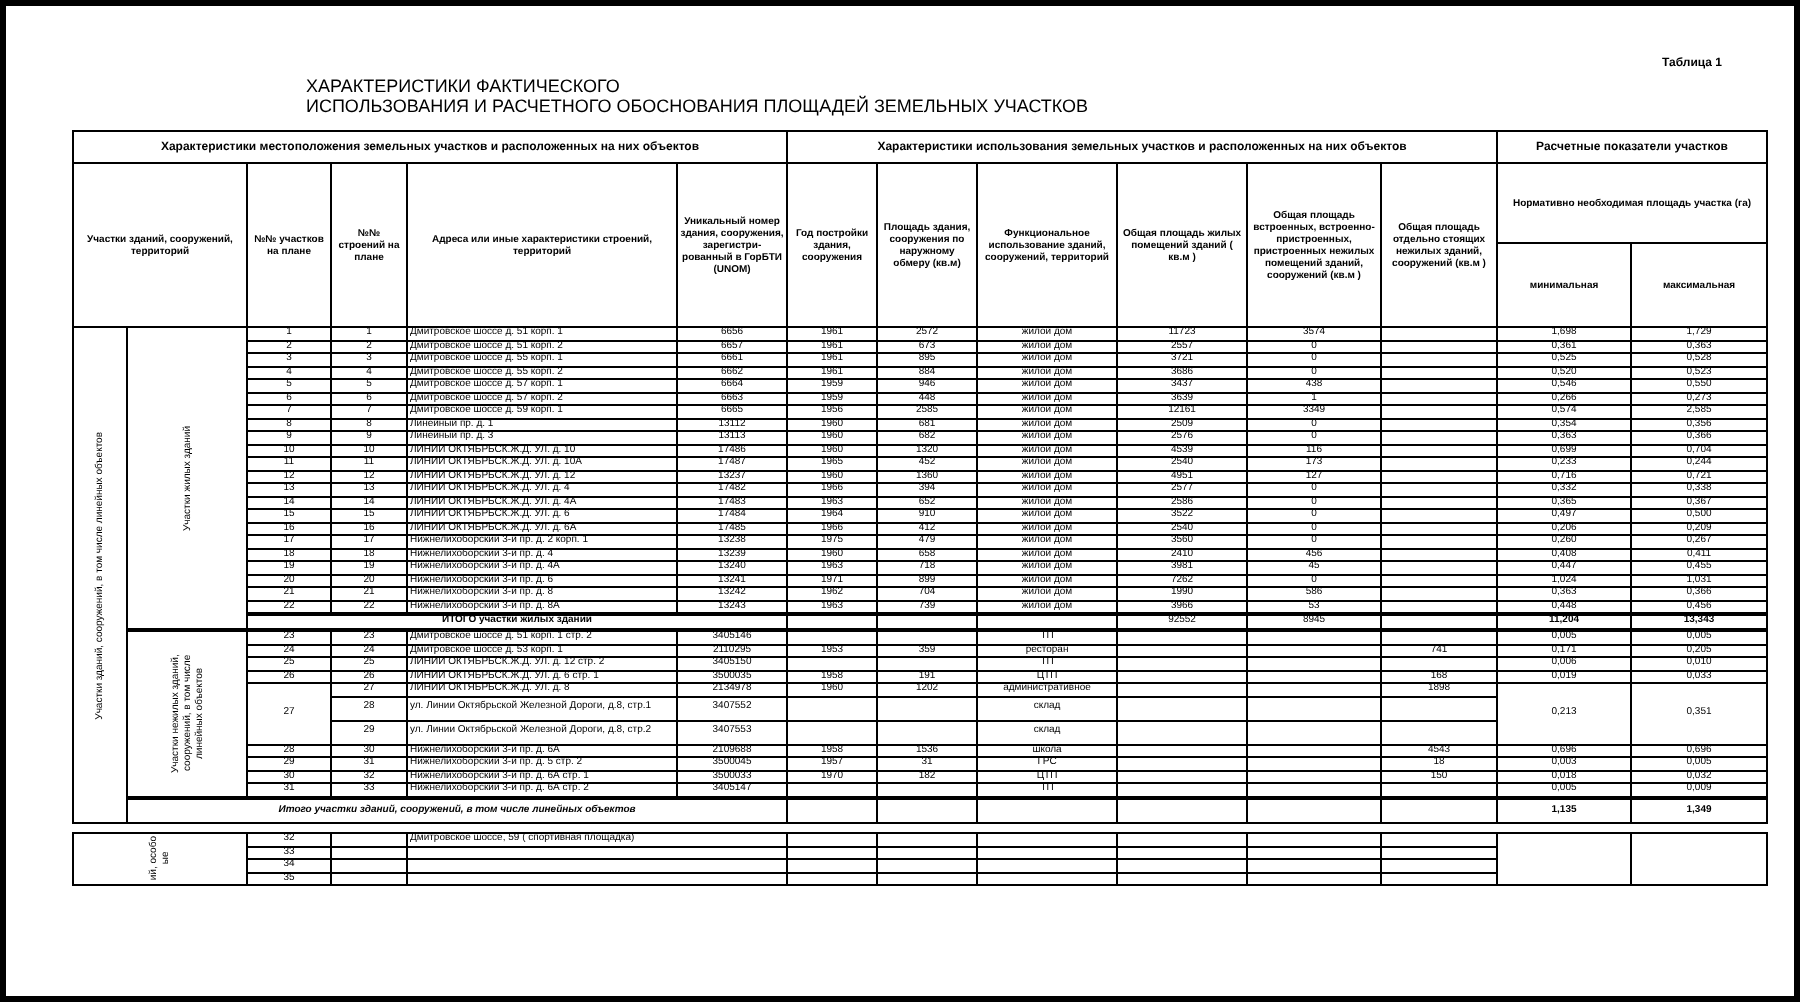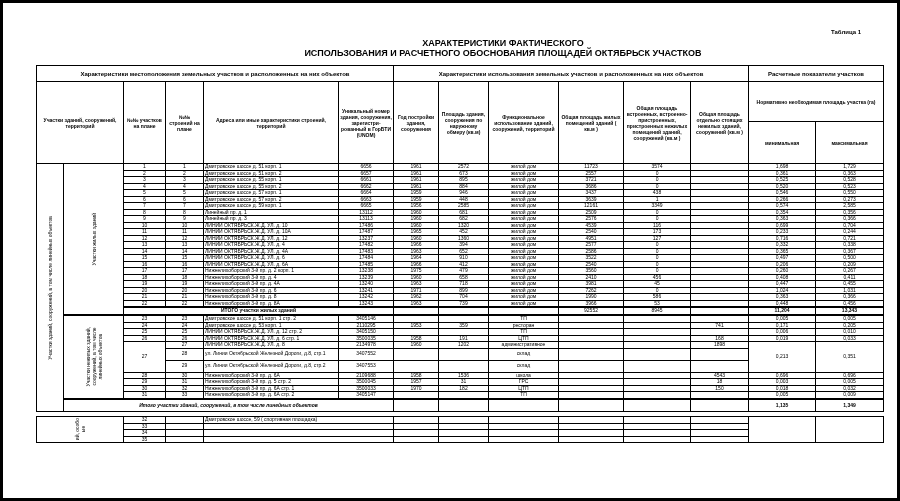--- a/index.html
+++ b/index.html
@@ -3,22 +3,22 @@
 <meta charset="utf-8">
 <style>
   html,body{margin:0;padding:0;background:#888;}
   *{box-sizing:border-box;}
   .page{
     position:relative;width:900px;height:501px;background:#fff;
     border:3px solid #000;overflow:hidden;
     font-family:"Liberation Sans", sans-serif;color:#000;
   }
   .tablica{position:absolute;top:26px;right:36px;font-size:6px;font-weight:bold;}
-  .title{position:absolute;top:35px;left:150px;width:700px;text-align:center;
-    font-size:9px;font-weight:bold;line-height:10px;}
+  .title{position:absolute;top:35px;left:150px;width:700px;
+    font-size:9px;font-weight:normal;line-height:10px;}
   .tables{position:absolute;top:62px;left:33px;width:847px;}
   table{border-collapse:collapse;table-layout:fixed;width:847px;}
   td{border:1px solid #000;padding:0 1px;text-align:center;vertical-align:middle;
      font-size:5px;line-height:5.5px;height:5.5px;overflow:hidden;word-wrap:break-word;}
   thead td{font-weight:bold;font-size:5px;line-height:6px;}
   tr.r-h1 td{height:16px;font-size:6px;}
   tr.r-h2 td{height:40px;}
   tr.r-h3 td{height:42px;}
   td.addr{text-align:left;}
   td.b{font-weight:bold;}
@@ -31,21 +31,21 @@
   .gap{height:4px;}
   .bt td{border-top-width:2px;}
 </style>
 </head>
 <body>
 
 <div class="page">
   <div class="tablica">Таблица 1</div>
   <div class="title">
     <div>ХАРАКТЕРИСТИКИ ФАКТИЧЕСКОГО</div>
-    <div>ИСПОЛЬЗОВАНИЯ  И РАСЧЕТНОГО ОБОСНОВАНИЯ ПЛОЩАДЕЙ ОКТЯБРЬСК УЧАСТКОВ</div>
+    <div>ИСПОЛЬЗОВАНИЯ  И РАСЧЕТНОГО ОБОСНОВАНИЯ ПЛОЩАДЕЙ ЗЕМЕЛЬНЫХ УЧАСТКОВ</div>
   </div>
 
   <div class="tables">
     <table class="main">
       <colgroup>
         <col style="width:27px">
           <col style="width:60px">
           <col style="width:42px">
           <col style="width:38px">
         <col style="width:135px">

